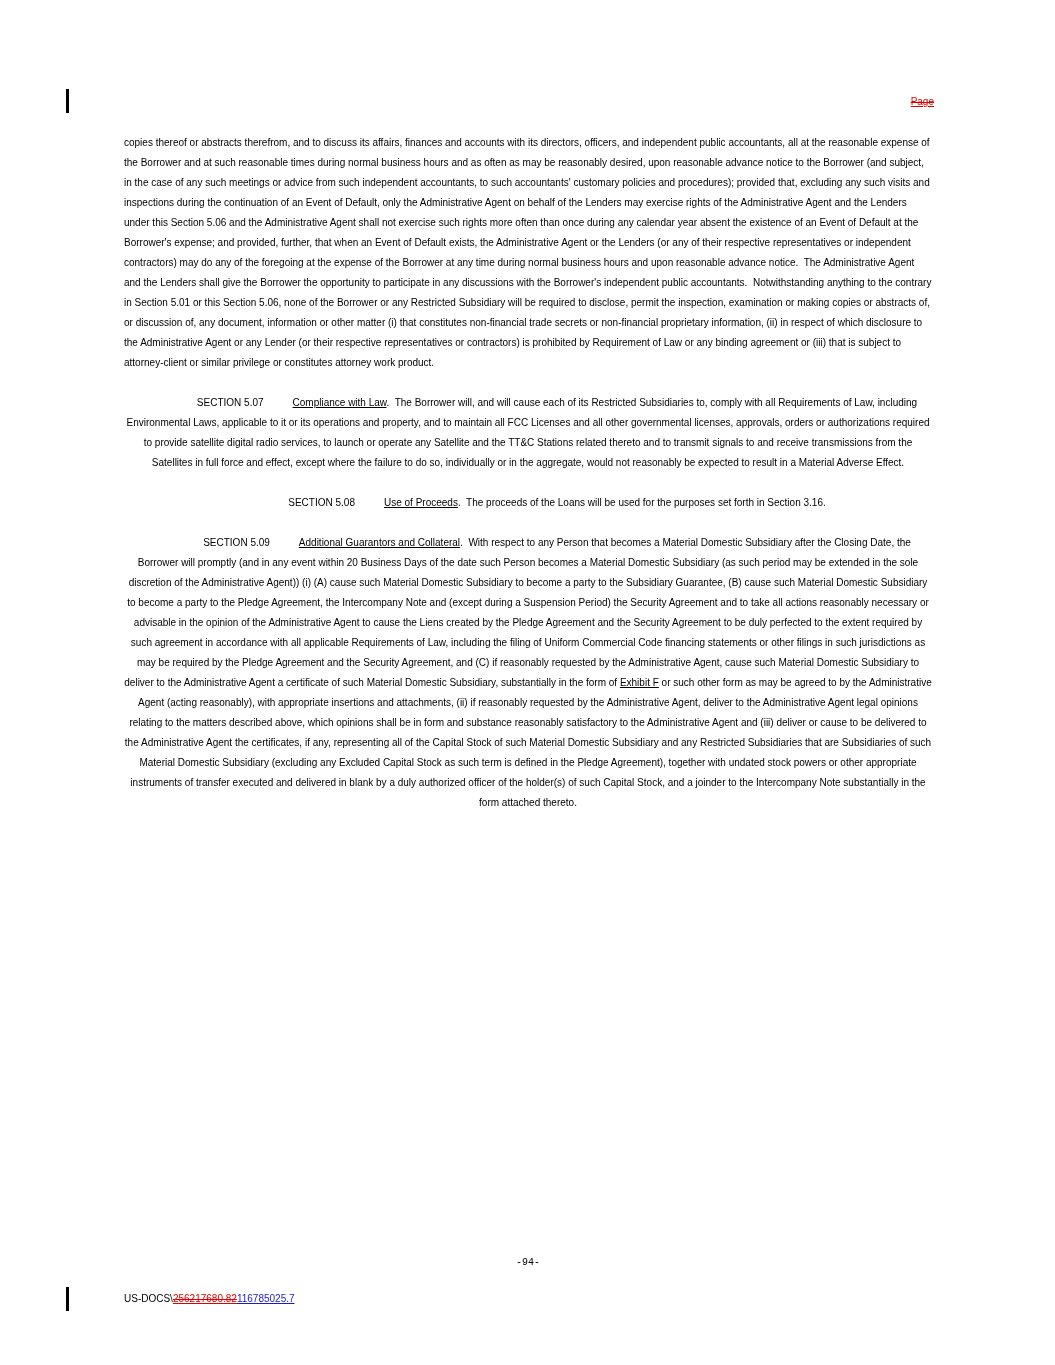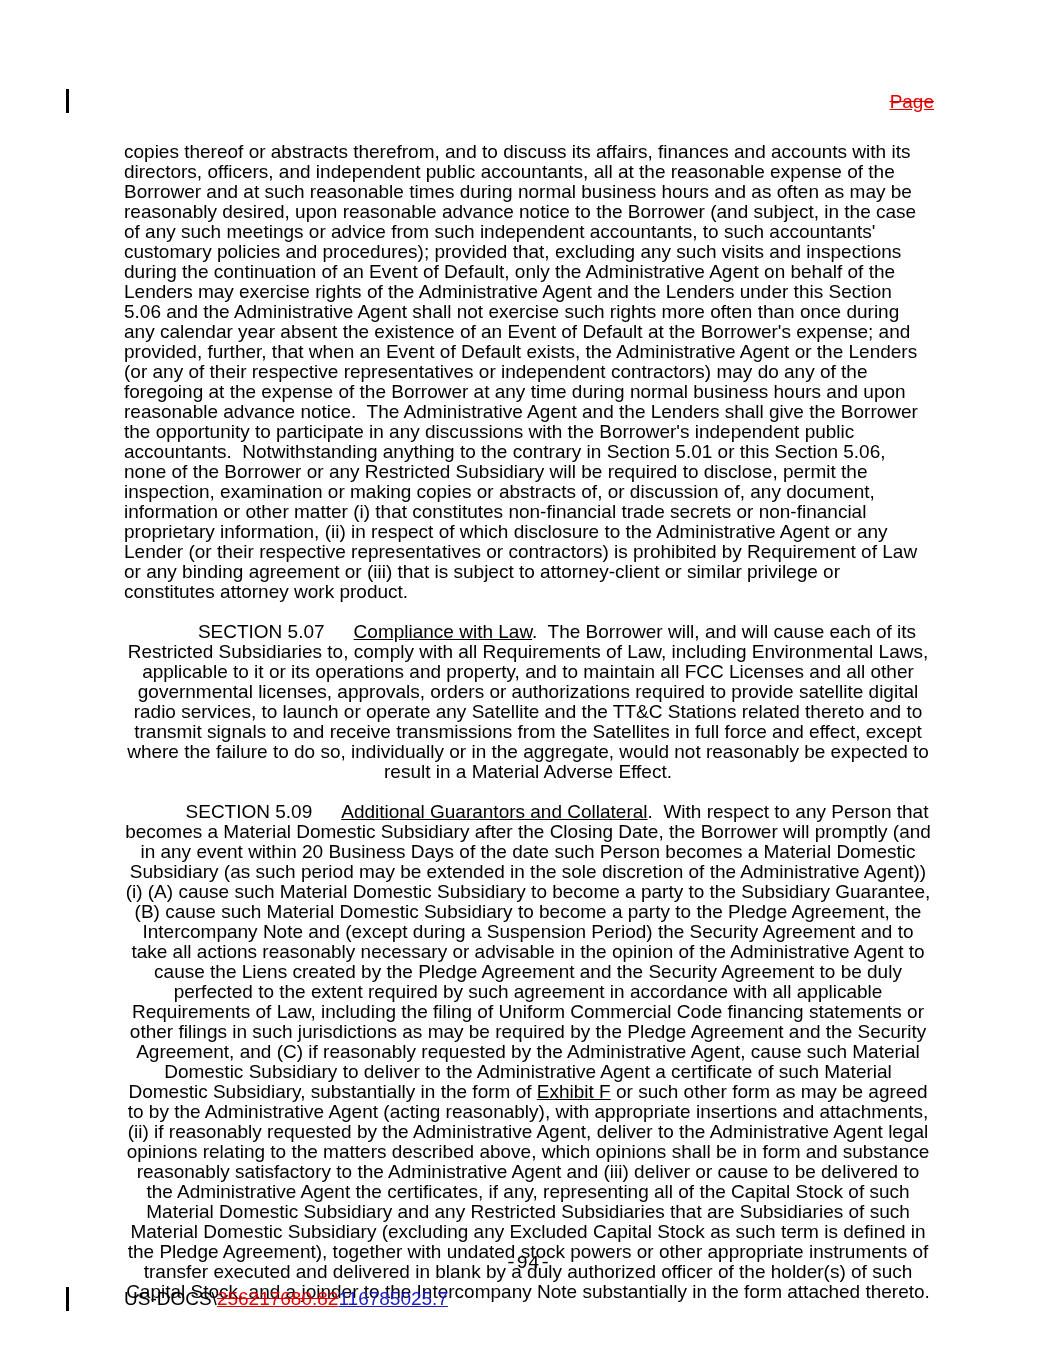--- a/index.html
+++ b/index.html
@@ -6,21 +6,21 @@
     margin: 0;
     padding: 0;
     background: #ffffff;
   }
   .page {
     position: relative;
     width: 1055px;
     height: 1365px;
     background: #ffffff;
     font-family: "Liberation Sans", sans-serif;
-    font-size: 19px;
+    font-size: 10px;
     line-height: 20px;
     color: #000000;
     overflow: hidden;
   }
   .change-bar {
     position: absolute;
     left: 66px;
     width: 3px;
     height: 24px;
     background: #000000;
@@ -36,21 +36,21 @@
     text-decoration-color: var(--deletion-red, #e00000);
   }
   .content {
     position: absolute;
     left: 124px;
     top: 129px;
     width: 808px;
     text-align: left;
   }
   .content p {
-    margin: 13px 0 20px 0;
+    margin: 4px 0 20px 0;
     white-space: pre-wrap;
   }
   .content p.section-para {
     text-indent: 58px;
     text-align: center;
   }
   .tab-gap {
     display: inline-block;
     width: 29px;
   }
@@ -90,20 +90,21 @@
   <div class="change-bar top"></div>
 
   <div class="header-page-label">Page</div>
 
   <div class="content">
 
     <p>copies thereof or abstracts therefrom, and to discuss its affairs, finances and accounts with its directors, officers, and independent public accountants, all at the reasonable expense of the Borrower and at such reasonable times during normal business hours and as often as may be reasonably desired, upon reasonable advance notice to the Borrower (and subject, in the case of any such meetings or advice from such independent accountants, to such accountants' customary policies and procedures); provided that, excluding any such visits and inspections during the continuation of an Event of Default, only the Administrative Agent on behalf of the Lenders may exercise rights of the Administrative Agent and the Lenders under this Section 5.06 and the Administrative Agent shall not exercise such rights more often than once during any calendar year absent the existence of an Event of Default at the Borrower's expense; and provided, further, that when an Event of Default exists, the Administrative Agent or the Lenders (or any of their respective representatives or independent contractors) may do any of the foregoing at the expense of the Borrower at any time during normal business hours and upon reasonable advance notice.  The Administrative Agent and the Lenders shall give the Borrower the opportunity to participate in any discussions with the Borrower's independent public accountants.  Notwithstanding anything to the contrary in Section 5.01 or this Section 5.06, none of the Borrower or any Restricted Subsidiary will be required to disclose, permit the inspection, examination or making copies or abstracts of, or discussion of, any document, information or other matter (i) that constitutes non-financial trade secrets or non-financial proprietary information, (ii) in respect of which disclosure to the Administrative Agent or any Lender (or their respective representatives or contractors) is prohibited by Requirement of Law or any binding agreement or (iii) that is subject to attorney-client or similar privilege or constitutes attorney work product.</p>
 
     <p class="section-para"><span>SECTION 5.07</span><span class="tab-gap"></span><span class="u">Compliance with Law</span><span>.  The Borrower will, and will cause each of its Restricted Subsidiaries to, comply with all Requirements of Law, including Environmental Laws, applicable to it or its operations and property, and to maintain all FCC Licenses and all other governmental licenses, approvals, orders or authorizations required to provide satellite digital radio services, to launch or operate any Satellite and the TT&amp;C Stations related thereto and to transmit signals to and receive transmissions from the Satellites in full force and effect, except where the failure to do so, individually or in the aggregate, would not reasonably be expected to result in a Material Adverse Effect.</span></p>
 
+    <p class="section-para"><span>SECTION 5.08</span><span class="tab-gap"></span><span class="u">Use of Proceeds</span><span>.  The proceeds of the Loans will be used for the purposes set forth in Section 3.16.</span></p>
 
     <p class="section-para"><span>SECTION 5.09</span><span class="tab-gap"></span><span class="u">Additional Guarantors and Collateral</span><span>.  With respect to any Person that becomes a Material Domestic Subsidiary after the Closing Date, the Borrower will promptly (and in any event within 20 Business Days of the date such Person becomes a Material Domestic Subsidiary (as such period may be extended in the sole discretion of the Administrative Agent)) (i) (A) cause such Material Domestic Subsidiary to become a party to the Subsidiary Guarantee, (B) cause such Material Domestic Subsidiary to become a party to the Pledge Agreement, the Intercompany Note and (except during a Suspension Period) the Security Agreement and to take all actions reasonably necessary or advisable in the opinion of the Administrative Agent to cause the Liens created by the Pledge Agreement and the Security Agreement to be duly perfected to the extent required by such agreement in accordance with all applicable Requirements of Law, including the filing of Uniform Commercial Code financing statements or other filings in such jurisdictions as may be required by the Pledge Agreement and the Security Agreement, and (C) if reasonably requested by the Administrative Agent, cause such Material Domestic Subsidiary to deliver to the Administrative Agent a certificate of such Material Domestic Subsidiary, substantially in the form of </span><span class="u">Exhibit F</span><span> or such other form as may be agreed to by the Administrative Agent (acting reasonably), with appropriate insertions and attachments, (ii) if reasonably requested by the Administrative Agent, deliver to the Administrative Agent legal opinions relating to the matters described above, which opinions shall be in form and substance reasonably satisfactory to the Administrative Agent and (iii) deliver or cause to be delivered to the Administrative Agent the certificates, if any, representing all of the Capital Stock of such Material Domestic Subsidiary and any Restricted Subsidiaries that are Subsidiaries of such Material Domestic Subsidiary (excluding any Excluded Capital Stock as such term is defined in the Pledge Agreement), together with undated stock powers or other appropriate instruments of transfer executed and delivered in blank by a duly authorized officer of the holder(s) of such Capital Stock, and a joinder to the Intercompany Note substantially in the form attached thereto.</span></p>
 
   </div>
 
   <div class="page-number">-94-</div>
 
   <div class="change-bar bottom"></div>
 
   <div class="footer-docid"><span>US-DOCS\</span><span class="del">256217680.82</span><span class="ins">116785025.7</span></div>

